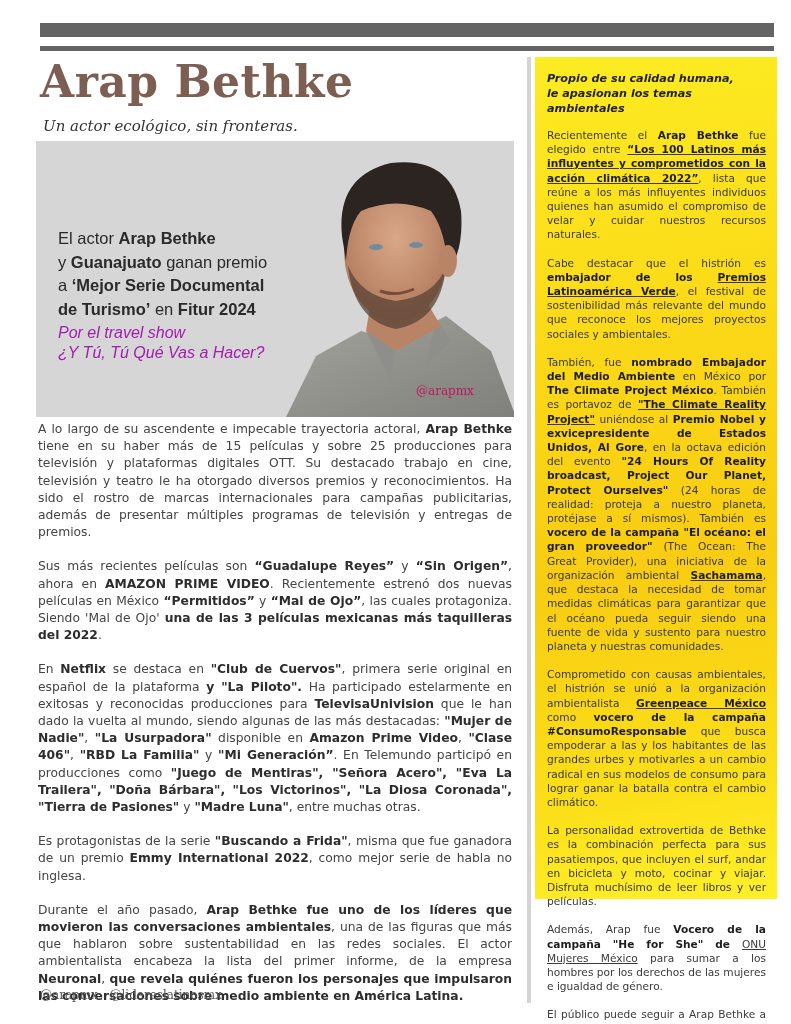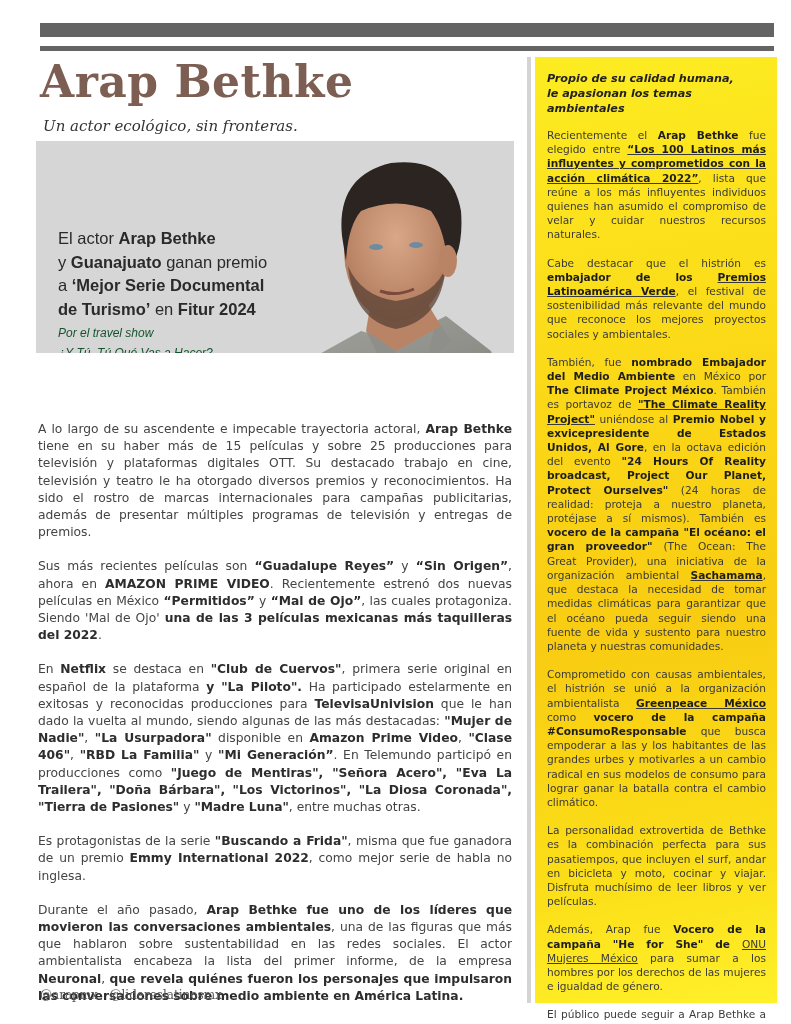--- a/index.html
+++ b/index.html
@@ -7,38 +7,38 @@
   body { position: relative; font-family: "DejaVu Sans", sans-serif; color: #3a3a3a; }
 
   .rule-top { position: absolute; left: 40px; top: 23px; width: 734px; height: 14px; background: #646464; }
   .rule-bottom { position: absolute; left: 40px; top: 46px; width: 734px; height: 5px; background: #646464; }
 
   .title { position: absolute; left: 40px; top: 60px; font-family: "DejaVu Serif", serif; font-weight: bold;
            font-size: 44px; color: #7d5e52; letter-spacing: 0.5px; line-height: 1; }
   .subtitle { position: absolute; left: 43px; top: 117px; font-family: "DejaVu Serif", serif; font-style: italic;
               font-size: 15px; color: #333; }
 
-  .hero { position: absolute; left: 36px; top: 141px; width: 478px; height: 212px; background: #d6d6d6; overflow: hidden; }
+  .hero { position: absolute; left: 36px; top: 141px; width: 478px; height: 276px; background: #d6d6d6; overflow: hidden; }
   .hero-text { position: absolute; left: 22px; top: 86px; font-family: "Liberation Sans", sans-serif; color: #2a2a2a; }
   .hero-line { font-size: 16.5px; line-height: 23.5px; white-space: nowrap; }
   .hero-line b { font-weight: bold; }
-  .hero-italic { font-style: italic; font-size: 12px; line-height: 20px; margin-top: 2px; color: #14532d; }
+  .hero-italic { font-style: italic; font-size: 16px; line-height: 20px; margin-top: 2px; color: #a21caf; }
   .portrait { position: absolute; left: 240px; top: 10px; width: 240px; height: 266px; }
   .handle-overlay { position: absolute; left: 380px; top: 243px; font-family: "DejaVu Serif", serif; font-size: 12px; color: #be185d; }
 
   .main { position: absolute; left: 38px; top: 421px; width: 474px; font-family: "DejaVu Sans", sans-serif;
           font-size: 12.3px; line-height: 17.2px; color: #444; text-align: justify; }
   .main p { margin-bottom: 17px; }
   .main b { color: #2d2d2d; }
 
   .footer-handles { position: absolute; left: 40px; top: 988px; font-family: "DejaVu Serif", serif; font-size: 12px; color: #555; word-spacing: 2px; }
   .footer-email { position: absolute; left: 310px; top: 988px; font-family: "DejaVu Serif", serif; font-size: 10px; color: #555; margin-top: 48px; }
 
   .side-border { position: absolute; left: 527px; top: 57px; width: 4px; height: 946px; background: #d4d4d4; }
-  .sidebar { position: absolute; left: 535px; top: 57px; width: 242px; height: 946px;
+  .sidebar { position: absolute; left: 535px; top: 57px; width: 242px; height: 842px;
              background: linear-gradient(170deg, #fdec22 0%, #fbd817 35%, #f8cc12 60%, #fbdf18 85%, #fff02a 100%);
              padding: 14px 11px 12px 12px; }
   .side-heading { font-family: "DejaVu Sans", sans-serif; font-weight: bold; font-style: italic; font-size: 11.2px;
                   line-height: 15px; color: #222; margin-bottom: 12px; }
   .sidebar p { font-family: "DejaVu Sans", sans-serif; font-size: 10.6px; line-height: 14.2px; color: #3a3a3a;
                text-align: justify; margin-bottom: 14px; }
   .sidebar b { color: #1e1e1e; }
   .sidebar u { text-decoration: underline; }
 </style>
 </head>

